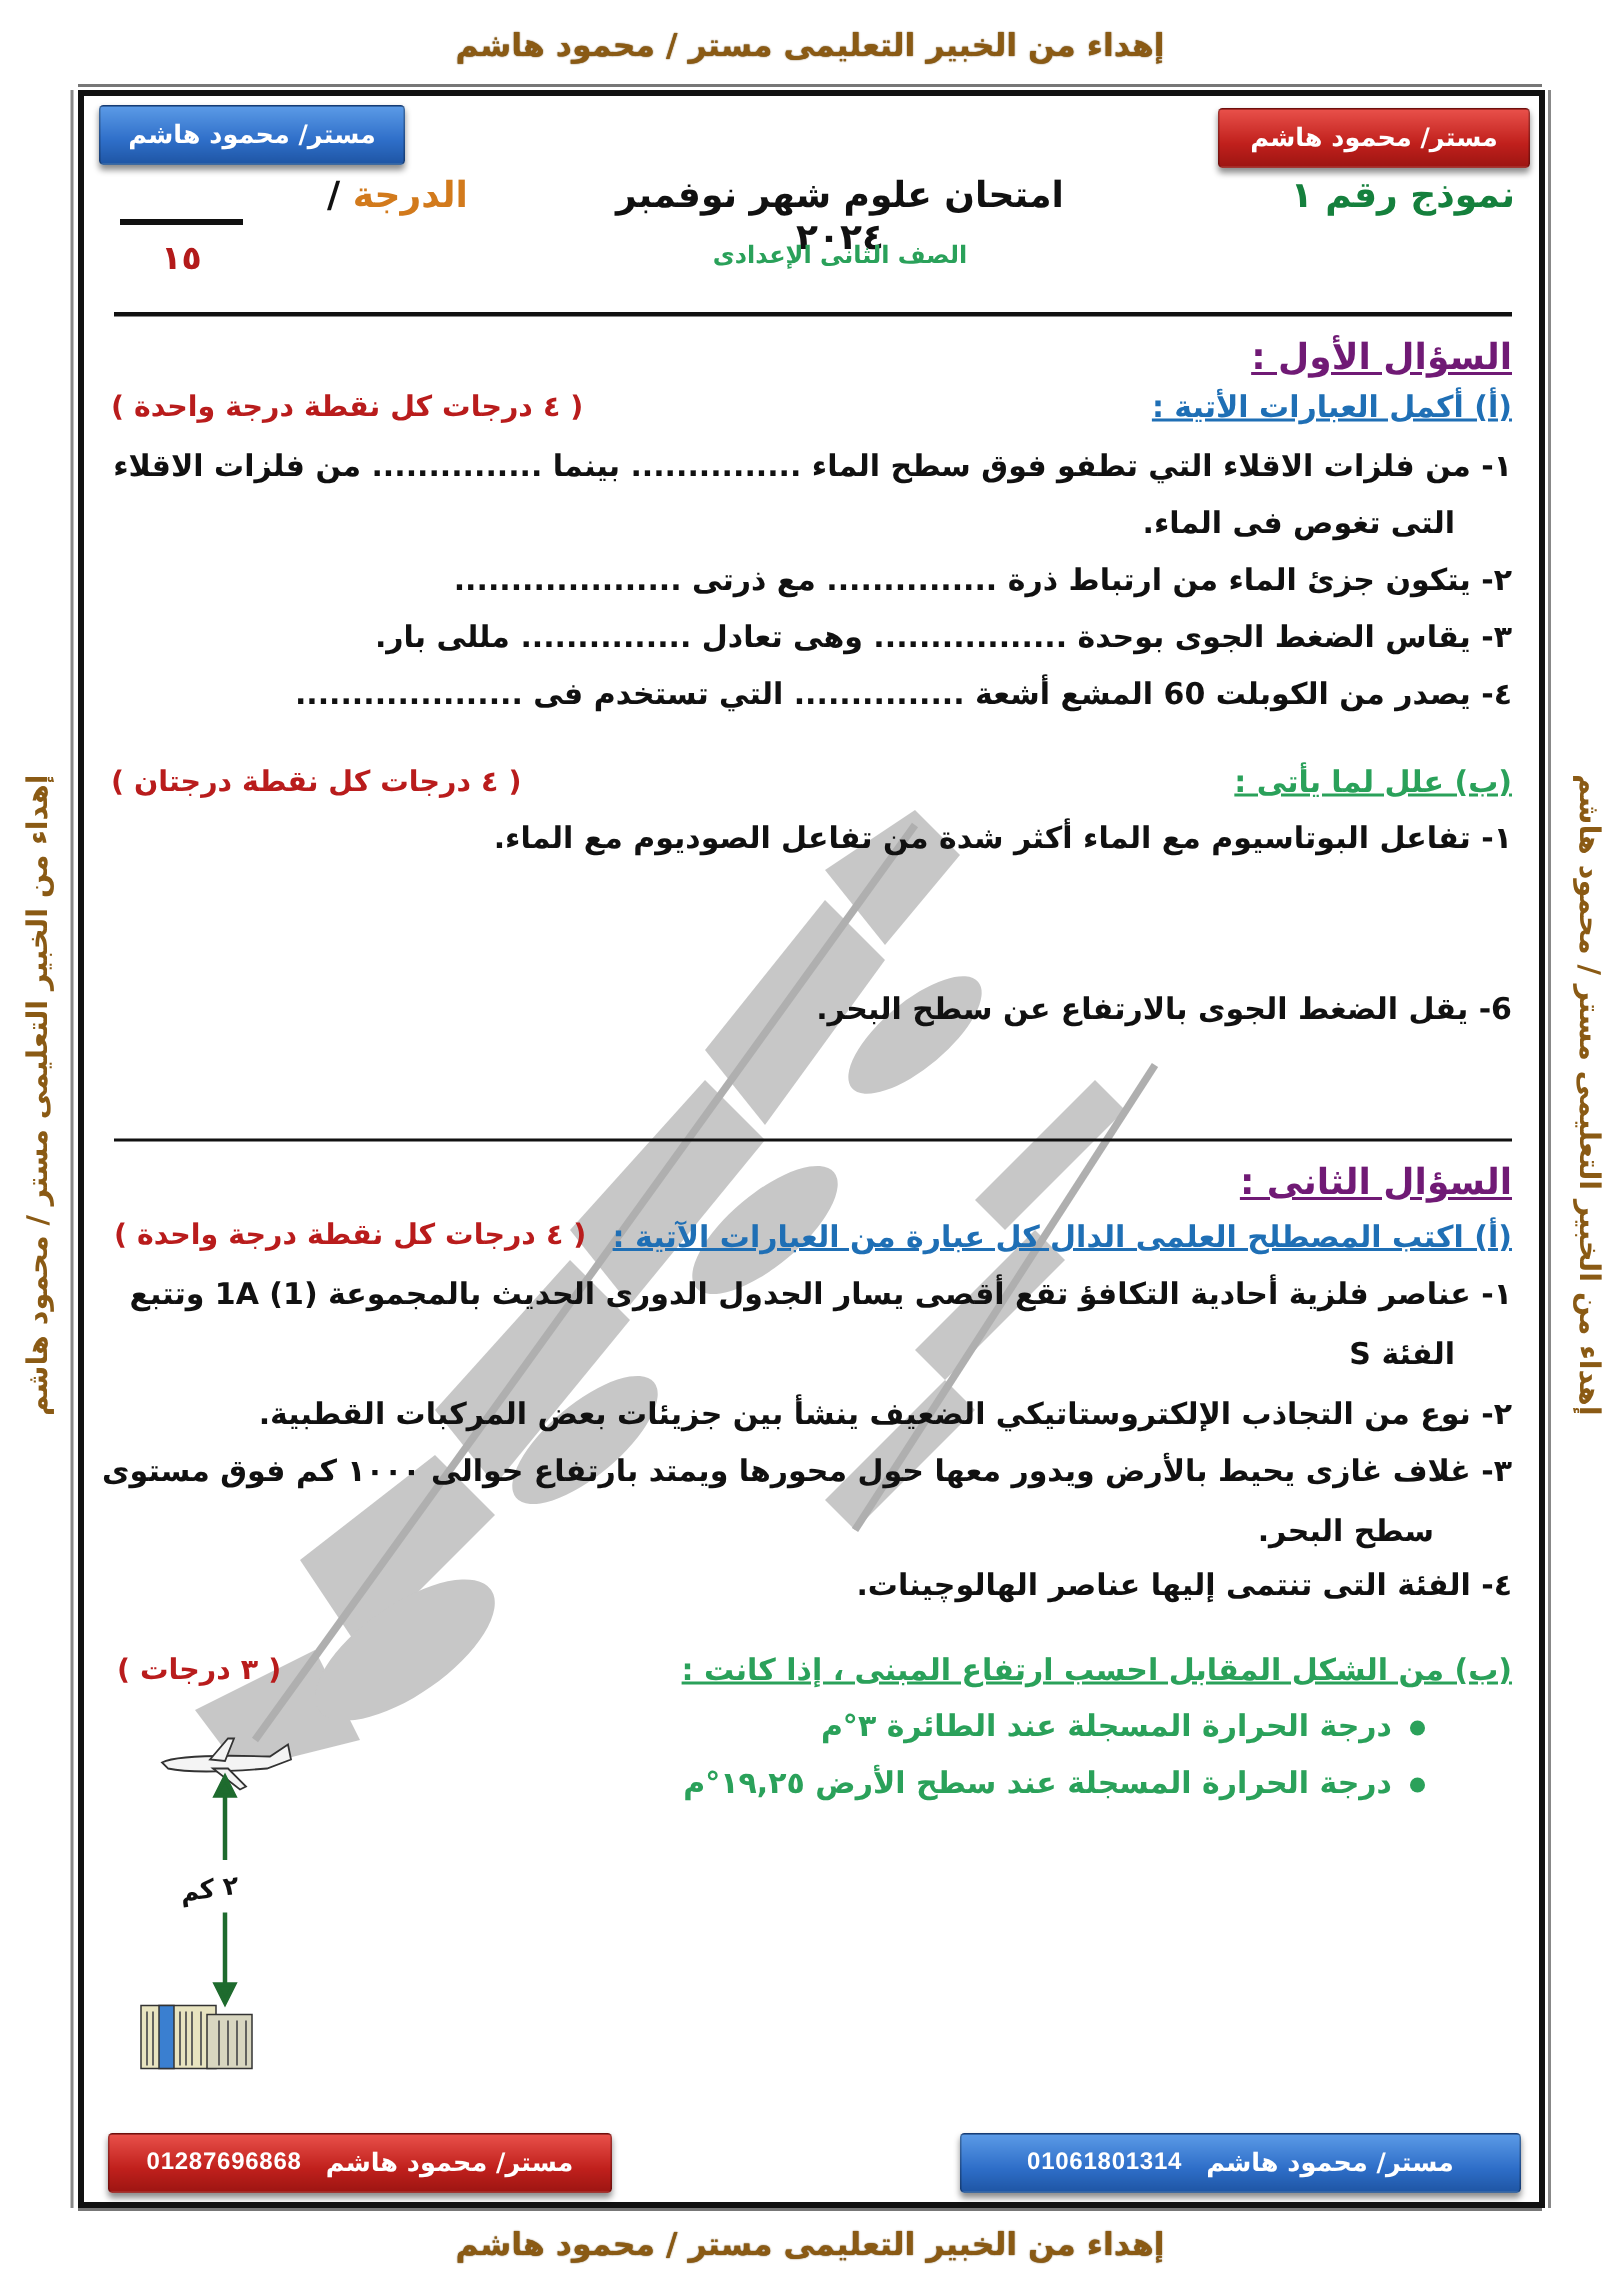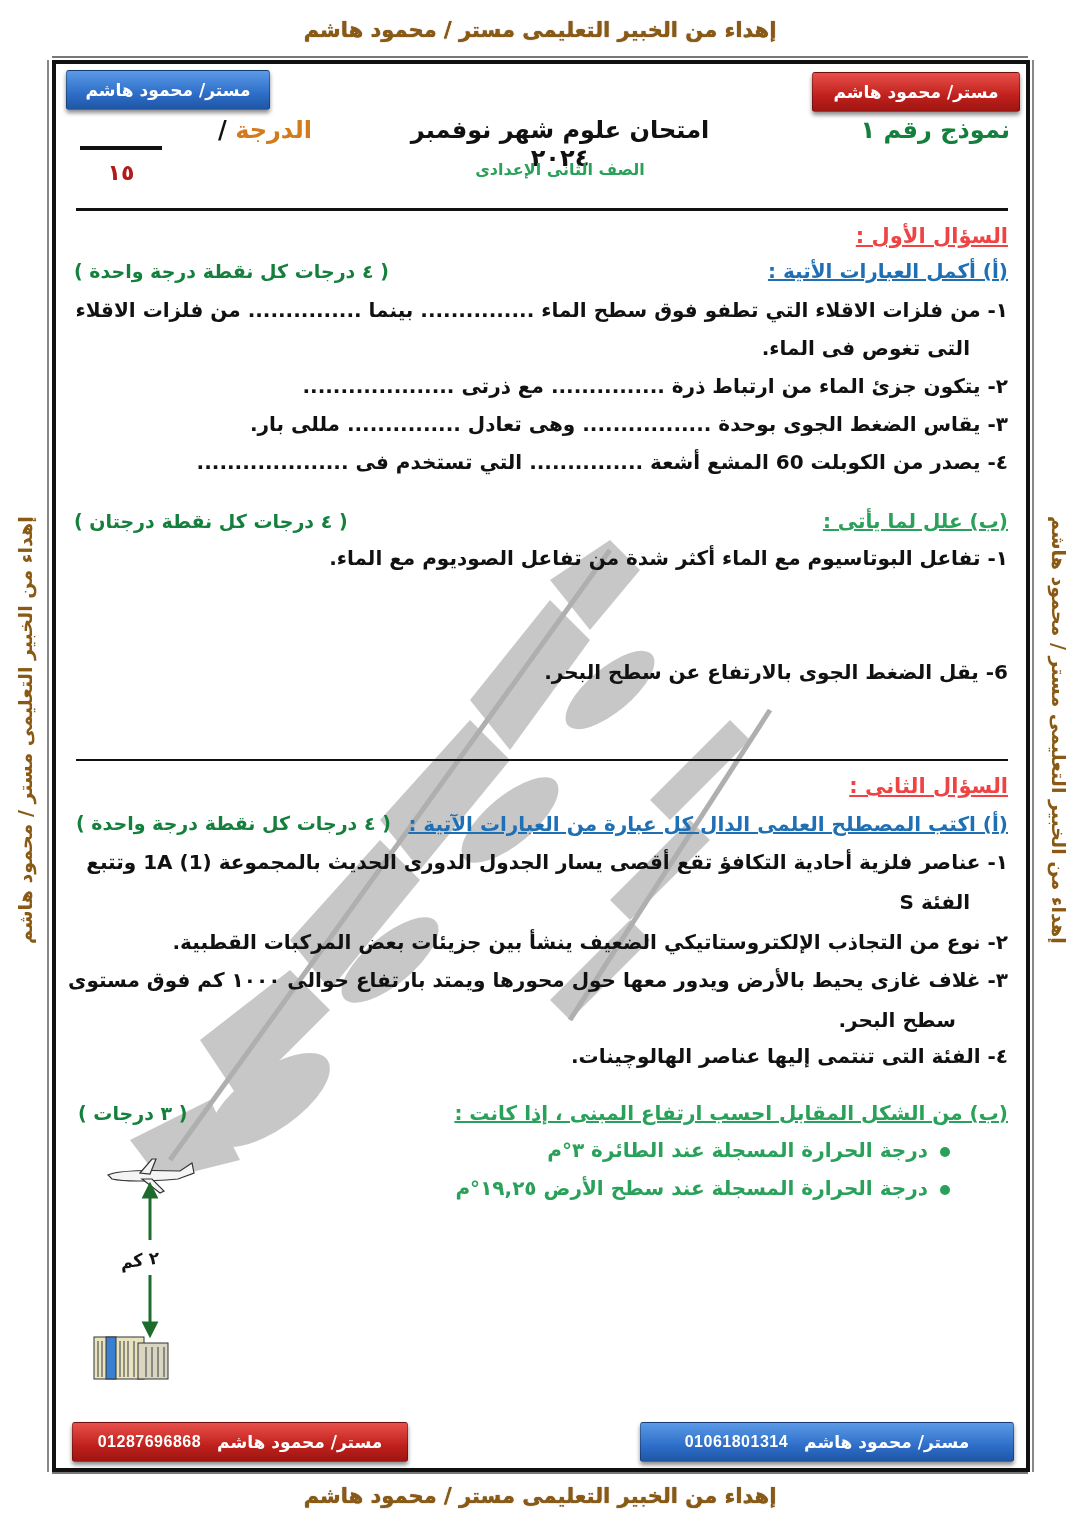--- a/index.html
+++ b/index.html
@@ -47,25 +47,25 @@
   .model-no { right: 70px; top: 116px; font-size: 24px; font-weight: bold; color: #15803d; }
   .exam-title { left: 380px; width: 360px; top: 116px; font-size: 24px; font-weight: bold; color: #111; text-align: center; }
   .grade-label { left: 218px; top: 116px; font-size: 24px; font-weight: bold; color: #d27a1c; }
   .grade-slash { color: #111; }
   .grade-line { position: absolute; left: 80px; top: 146px; width: 82px; height: 4px; background: #111; }
   .grade-total { left: 80px; width: 82px; top: 160px; text-align: center; font-size: 22px; font-weight: bold; color: #b31a1a; }
   .grade-name { left: 380px; width: 360px; top: 160px; text-align: center; font-size: 16px; font-weight: bold; color: #2aa15a; }
 
   .hr { position: absolute; left: 76px; width: 932px; height: 3px; background: #111; }
 
-  .q-heading { font-size: 21px; font-weight: bold; color: #ef4444; text-decoration: underline; }
+  .q-heading { font-size: 24px; font-weight: bold; color: #701a75; text-decoration: underline; }
   .sub-heading { font-size: 20px; font-weight: bold; text-decoration: underline; }
   .sub-blue { color: #1f6fb5; }
   .sub-green { color: #2aa15a; }
-  .marks { font-size: 19px; font-weight: bold; color: #15803d; }
+  .marks { font-size: 19px; font-weight: bold; color: #b91c1c; }
 
   .line {
     position: absolute; right: 72px; font-size: 20px; font-weight: bold; color: #111;
     direction: rtl; text-align: right; white-space: nowrap;
   }
   .green-line { color: #2aa15a; }
   .bullet { display: inline-block; width: 10px; height: 10px; border-radius: 50%; background: #2aa15a; margin-left: 12px; vertical-align: middle; }
 
   .watermark {
     position: absolute; left: 90px; top: 540px; width: 820px; height: 640px;

